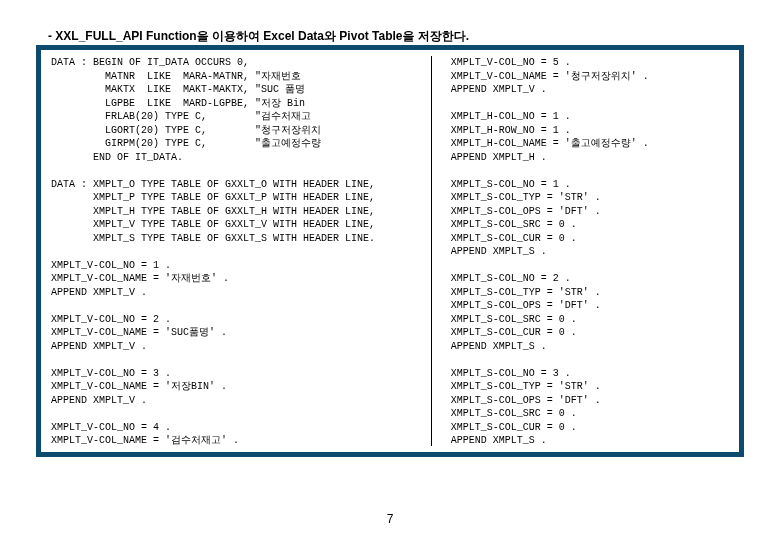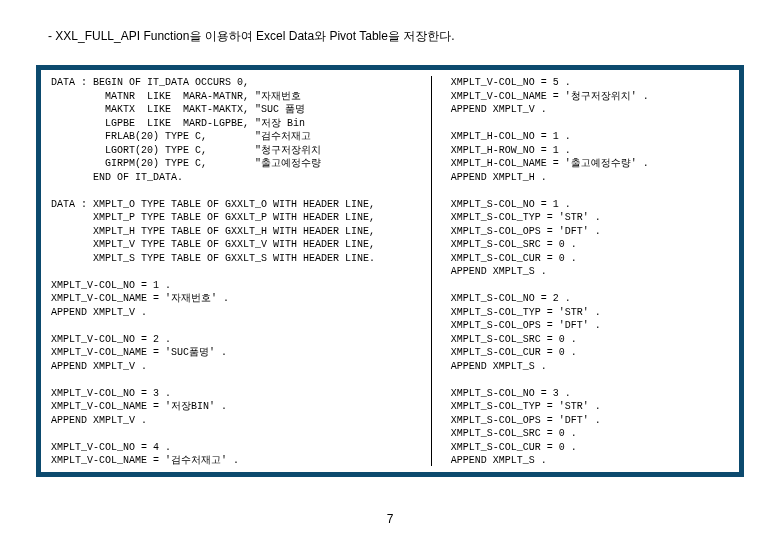--- a/index.html
+++ b/index.html
@@ -15,21 +15,22 @@
   .page {
     padding: 28px 36px 10px 36px;
   }
   .heading {
     font-size: 13px;
     margin-bottom: 4px;
   }
   .subheading {
     font-size: 12px;
     margin-left: 12px;
-    margin-bottom: 20px;
+    margin-bottom: 0;
+    font-weight: bold;
   }
   .code-box {
     border: 5px solid #0c4a6e;
     padding: 6px 10px 6px 10px;
     font-family: "Courier New", monospace;
     font-size: 10px;
     line-height: 1.35;
     position: relative;
     height: 390px;
   }

